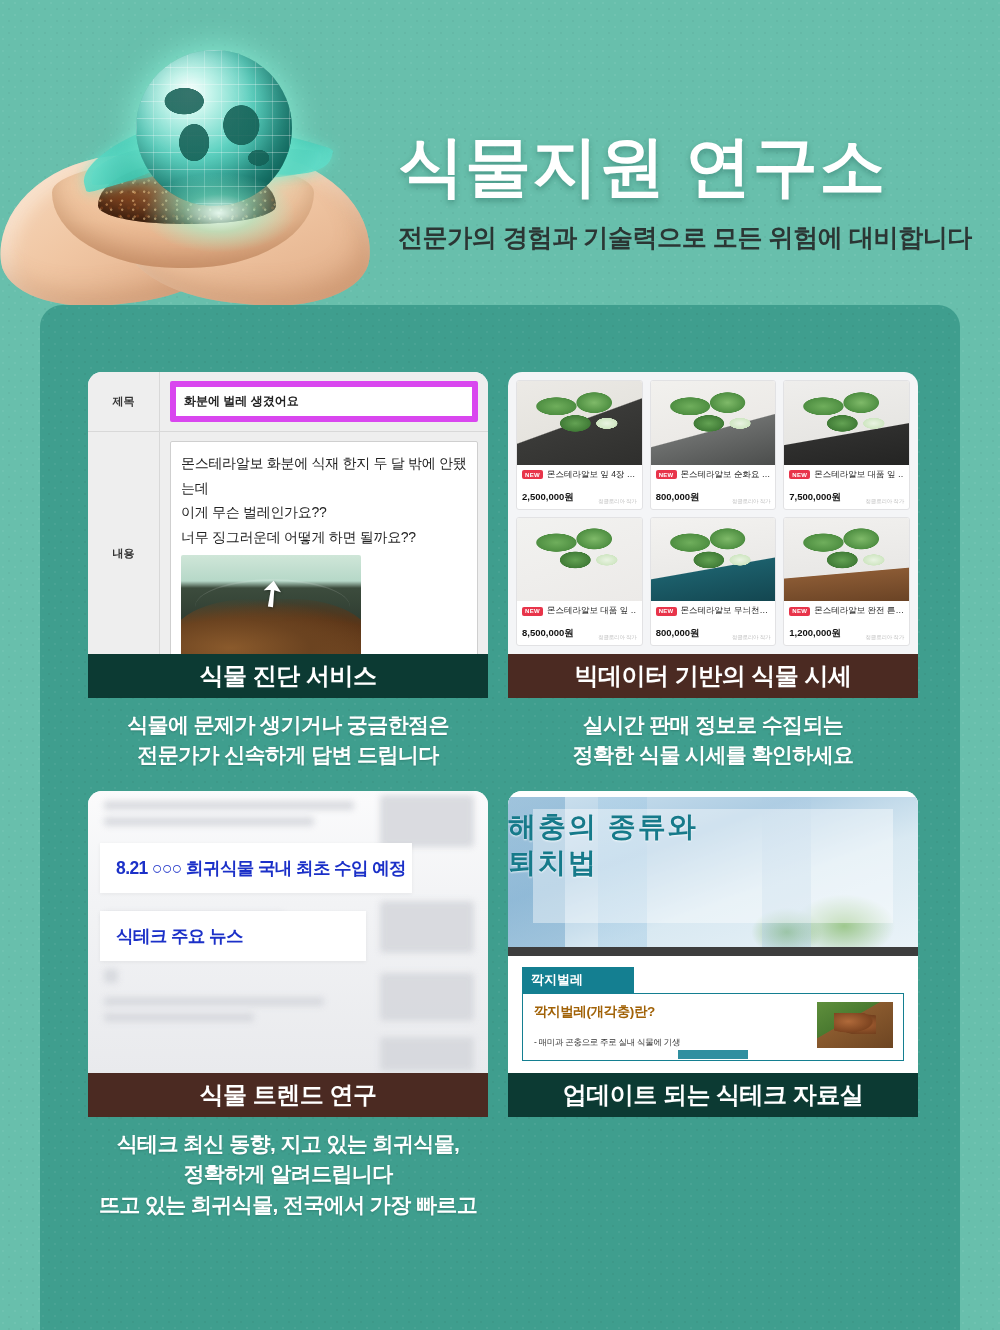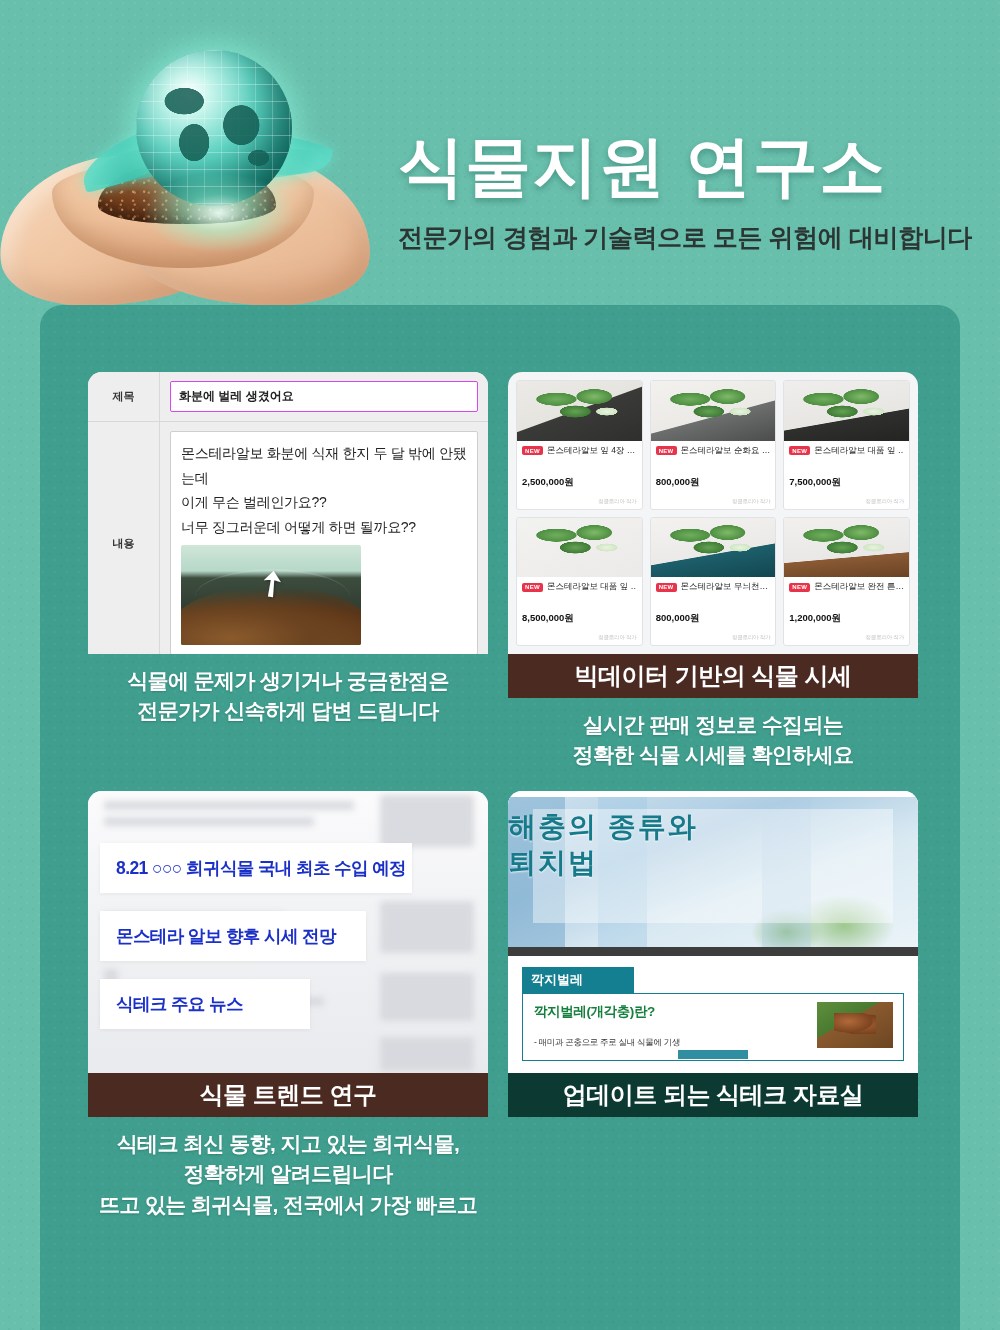--- a/index.html
+++ b/index.html
@@ -159,21 +159,21 @@
   .qa-row { display:flex; border-bottom:1px solid #d8d8d8; }
   .qa-row.grow { flex:1; border-bottom:none; }
   .qa-label {
     width:72px; flex:none; background:#eeeeee; border-right:1px solid #d8d8d8;
     display:flex; align-items:center; justify-content:center;
     color:#333; font-size:11px; font-weight:bold;
   }
   .qa-row.grow .qa-label { align-items:center; }
   .qa-field { flex:1; padding:9px 10px; background:#eeeeee; }
   .qa-input {
-    background:#fff; border:1px solid #d946ef; border-radius:2px;
+    background:#fff; border:6px solid #d946ef; border-radius:2px;
     padding:6px 8px; font-size:12px; font-weight:bold; color:#222;
   }
   .qa-body {
     background:#fff; border:1px solid #cfcfcf; border-radius:2px;
     padding:9px 10px; height:100%;
   }
   .qa-body p { font-size:14px; color:#222; line-height:1.75; letter-spacing:-.3px; }
   .bug-photo {
     margin-top:6px; width:180px; height:100px; border-radius:2px; overflow:hidden;
     position:relative;
@@ -219,30 +219,30 @@
   .pi5 { background:linear-gradient(170deg,#f3f2f0 0%,#ebeae8 58%,#1c5f6b 59%,#134650 100%); }
   .pi6 { background:linear-gradient(175deg,#f1f0ee 0%,#e9e8e6 64%,#8a5a34 65%,#6a4325 100%); }
   .prod-img::before {
     content:""; position:absolute; left:8%; top:8%; width:84%; height:74%;
     background:
       radial-gradient(ellipse 34% 26% at 28% 30%, #6fae5c 0%, #4f8f42 55%, transparent 58%),
       radial-gradient(ellipse 30% 30% at 64% 24%, #7fba69 0%, #4f8f42 55%, transparent 58%),
       radial-gradient(ellipse 26% 24% at 46% 58%, #63a253 0%, #417c37 55%, transparent 58%),
       radial-gradient(ellipse 18% 16% at 76% 58%, #e9f3e2 0%, #cfe6c2 55%, transparent 58%);
   }
-  .prod-info { padding:4px 5px 20px; position:relative; }
+  .prod-info { padding:4px 5px 5px; position:relative; }
   .prod-name {
     display:flex; align-items:center; gap:4px;
     font-size:8.5px; color:#222; white-space:nowrap; overflow:hidden;
   }
   .new-badge {
     background:#e8344a; color:#fff; font-size:6px; font-weight:bold;
     padding:1.5px 3px; border-radius:2px; letter-spacing:.3px; flex:none;
   }
-  .prod-price { margin-top:19px; font-size:9.5px; font-weight:bold; color:#111; }
+  .prod-price { margin-top:10px; font-size:9.5px; font-weight:bold; color:#111; }
   .prod-seller {
     position:absolute; right:5px; bottom:4px;
     font-size:5.5px; color:#c2c2c2; letter-spacing:-.2px;
   }
 
   
   .trend {
     height:282px; position:relative; overflow:hidden;
     background:linear-gradient(180deg,#fbfbfc 0%, #f2f3f5 40%, #e9eaed 100%);
   }
@@ -309,21 +309,21 @@
   .sub-head {
     width:112px; height:27px; background:#147f91;
     color:#fff; font-size:13px; font-weight:bold;
     display:flex; align-items:center; padding-left:9px;
   }
   .sub-box {
     border-left:1px solid #147f91; border-bottom:1px solid #147f91; border-right:1px solid #147f91;
     border-top:1px solid #147f91;
     margin-top:-1px; height:68px; position:relative; padding:9px 11px;
   }
-  .sub-t1 { font-size:13.5px; font-weight:bold; color:#15803d; letter-spacing:-.4px; }
+  .sub-t1 { font-size:13.5px; font-weight:bold; color:#a16207; letter-spacing:-.4px; }
   .sub-t2 { margin-top:16px; font-size:8.5px; color:#333; letter-spacing:-.3px; }
   .sub-photo {
     position:absolute; right:10px; top:8px; width:76px; height:46px;
     background:linear-gradient(150deg,#5f8f3c 0%, #4a7a30 40%, #8a5a2e 41%, #6d4522 100%);
   }
   .sub-photo::after {
     content:""; position:absolute; left:22%; top:24%; width:56%; height:46%;
     background:radial-gradient(ellipse at 34% 40%, #b06a3a 0%, #7d4420 60%, transparent 64%),
                radial-gradient(ellipse at 72% 56%, #a55f32 0%, #73401e 60%, transparent 64%);
   }
@@ -374,20 +374,21 @@
                   <div class="bug-photo">
                     <div class="arrow-mark">
                         <span>➚</span>
                       </div>
                   </div>
                 </div>
               </div>
             </div>
           </div>
         </div>
+        <div class="banner dark">식물 진단 서비스</div>
         <div class="caption">
           <div>식물에 문제가 생기거나 궁금한점은</div>
           <div>전문가가 신속하게 답변 드립니다</div>
         </div>
       </div>
 
       <div class="feature">
         <div class="thumb">
           <div class="market">
 
@@ -482,21 +483,20 @@
               <i class="b4"></i>
               <i class="b5"></i>
               <i class="bimg1"></i>
               <i class="bimg2"></i>
               <i class="bimg3"></i>
               <i class="bimg4"></i>
               <i class="bdot"></i>
             </div>
             <div class="news-list">
               <div class="news-pill">8.21 ○○○ 희귀식물 국내 최초 수입 예정</div>
-              <div class="news-pill">몬스테라 알보 향후 시세 전망</div>
               <div class="news-pill">식테크 주요 뉴스</div>
             </div>
           </div>
         </div>
         <div class="banner brown">식물 트렌드 연구</div>
         <div class="caption">
           <div>식테크 최신 동향, 지고 있는 희귀식물,</div>
           <div>정확하게 알려드립니다</div>
           <div>뜨고 있는 희귀식물, 전국에서 가장 빠르고</div>
         </div>

